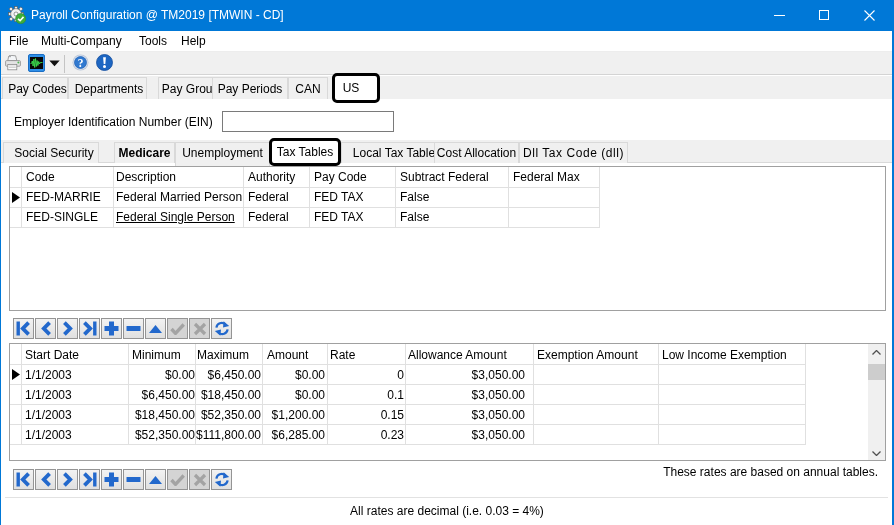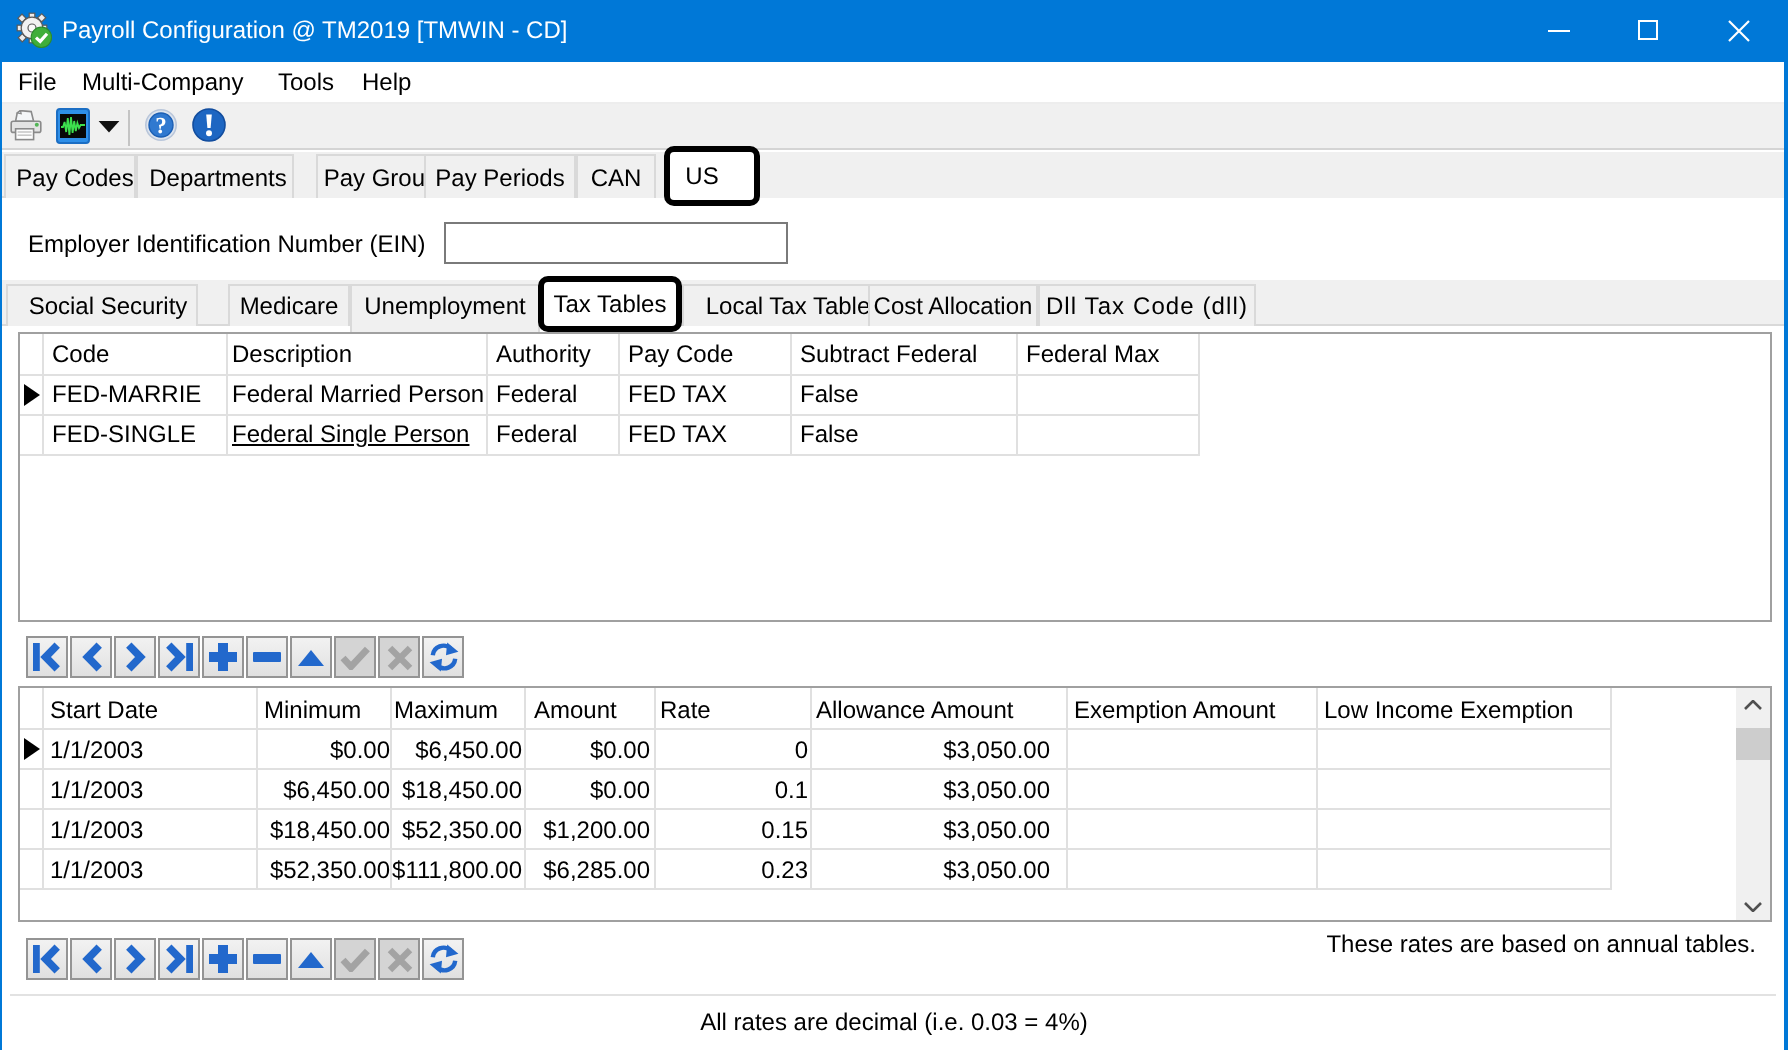--- a/index.html
+++ b/index.html
@@ -99,21 +99,21 @@
 <div class="tab" style="left:288px;top:77px;width:40px;height:22px;line-height:22px;">CAN</div>
 <div class="abs" style="left:328px;top:77px;width:566px;height:21px;background:#f0f0f0;"></div>
 
 <div class="abs" style="left:332px;top:73px;width:48px;height:30px;background:#fff;border:3px solid #000;border-radius:5px;text-align:center;line-height:24px;padding-right:10px;">US</div>
 
 <div class="abs" style="left:14px;top:115px;height:14px;line-height:14px;">Employer Identification Number (EIN)</div>
 <div class="abs" style="left:222px;top:111px;width:172px;height:21px;background:#fff;border:1px solid #7a7a7a;"></div>
 
 <div class="abs" style="left:0;top:140px;width:894px;height:23px;background:#f0f0f0;border-bottom:1px solid #d9d9d9;"></div>
 <div class="tab" style="left:3px;top:142px;width:96px;height:21px;line-height:21px;text-indent:6px;">Social Security Tax</div>
-<div class="tab" style="left:114px;top:142px;width:61px;height:21px;line-height:21px;">Medicare</div>
+<div class="tab" style="left:114px;top:142px;width:61px;height:21px;line-height:21px;font-weight:bold;">Medicare</div>
 <div class="tab" style="left:175px;top:142px;width:95px;height:36px;line-height:21px;">Unemployment</div>
 <div class="tab" style="left:341px;top:142px;width:112px;height:21px;line-height:21px;">Local Tax Tables</div>
 <div class="tab" style="left:434px;top:142px;width:85px;height:21px;line-height:21px;">Cost Allocation</div>
 <div class="tab" style="left:519px;top:142px;width:109px;height:21px;line-height:21px;letter-spacing:0.55px;">Dll Tax Code (dll)</div>
 <div class="abs" style="left:269px;top:138px;width:72px;height:28px;background:#fff;border:3px solid #000;border-radius:5px;text-align:center;line-height:22px;">Tax Tables</div>
 
 <div class="abs" style="left:9px;top:166px;width:877px;height:145px;background:#fff;border:1px solid #a0a0a0;"></div>
 <div id="grid1">
 
   <div class="vline" style="left:21px;top:167px;height:60px;"></div>

